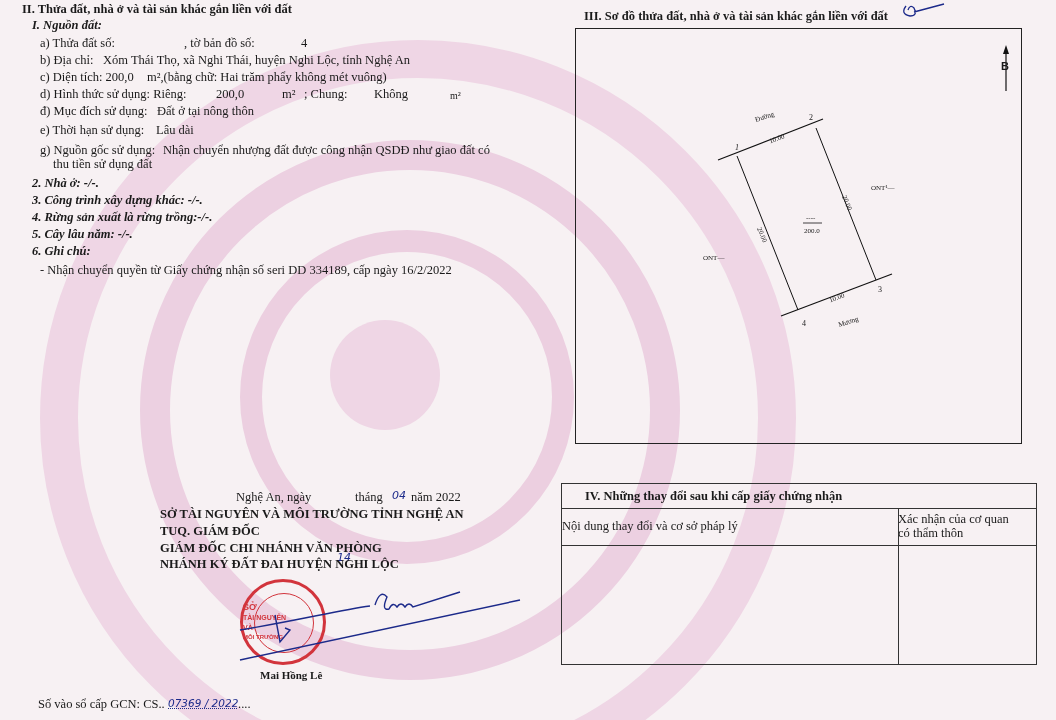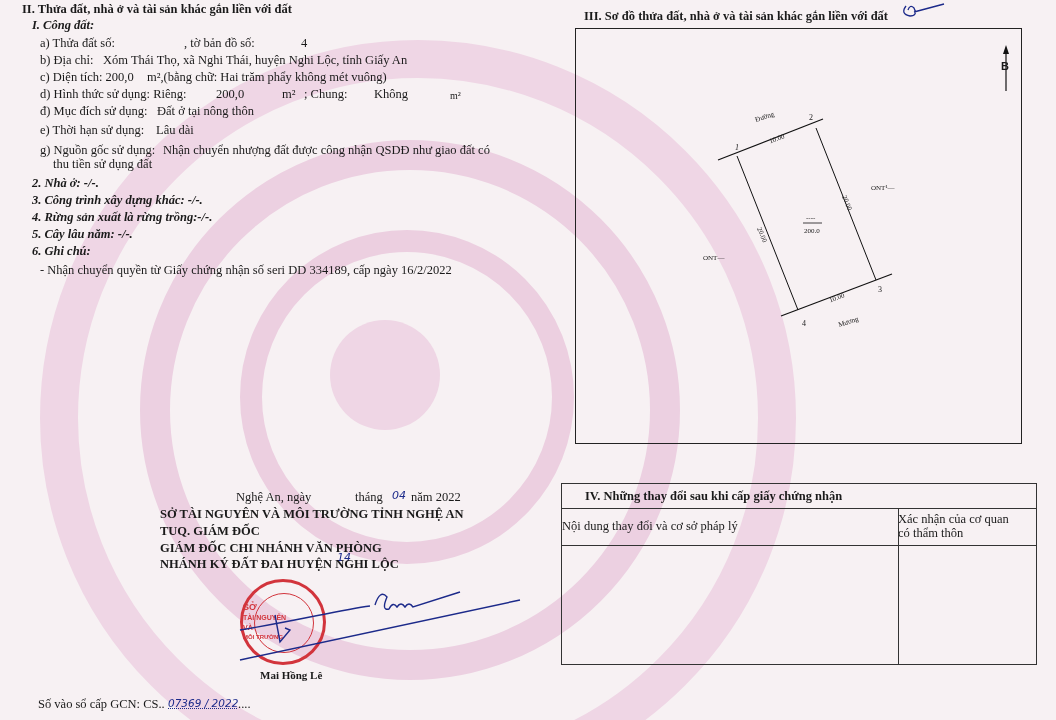--- a/index.html
+++ b/index.html
@@ -21,28 +21,28 @@
 <body>
 
 <div>
   <div class="bg-ring" style="left:40px;top:40px;width:680px;height:680px;border:38px solid #efd6e5;"></div>
   <div class="bg-ring" style="left:140px;top:140px;width:480px;height:480px;border:30px solid #ecd0e1;"></div>
   <div class="bg-ring" style="left:240px;top:230px;width:290px;height:290px;border:22px solid #eccfe0;"></div>
   <div class="bg-ring" style="left:330px;top:320px;width:110px;height:110px;background:#efd6e5;"></div>
 </div>
 
 <div class="txt b" style="left:22px;top:2px;font-size:12.5px;">II. Thửa đất, nhà ở và tài sản khác gắn liền với đất</div>
-<div class="txt bi" style="left:32px;top:18px;">I. Công đất:</div>
+<div class="txt bi" style="left:32px;top:18px;">I. Nguồn đất:</div>
 
 <div class="txt" style="left:40px;top:36px;text-align:center;">a) Thửa đất số:</div>
 <div class="txt" style="left:184px;top:36px;">, tờ bản đồ số:</div>
 <div class="txt" style="left:301px;top:36px;">4</div>
 
 <div class="txt" style="left:40px;top:53px;">b) Địa chỉ:</div>
-<div class="txt" style="left:103px;top:53px;">Xóm Thái Thọ, xã Nghi Thái, huyện Nghi Lộc, tỉnh Giấy An</div>
+<div class="txt" style="left:103px;top:53px;">Xóm Thái Thọ, xã Nghi Thái, huyện Nghi Lộc, tỉnh Nghệ An</div>
 
 <div class="txt" style="left:40px;top:70px;">c) Diện tích: 200,0</div>
 <div class="txt" style="left:147px;top:70px;">m²,(bằng chữ: Hai trăm phẩy không mét vuông)</div>
 
 <div class="txt" style="left:40px;top:87px;">d) Hình thức sử dụng:  Riêng:</div>
 <div class="txt" style="left:216px;top:87px;">200,0</div>
 <div class="txt" style="left:282px;top:87px;">m²</div>
 <div class="txt" style="left:304px;top:87px;">; Chung:</div>
 <div class="txt" style="left:374px;top:87px;">Không</div>
 <div class="txt" style="left:450px;top:89px;font-size:10px;">m²</div>

